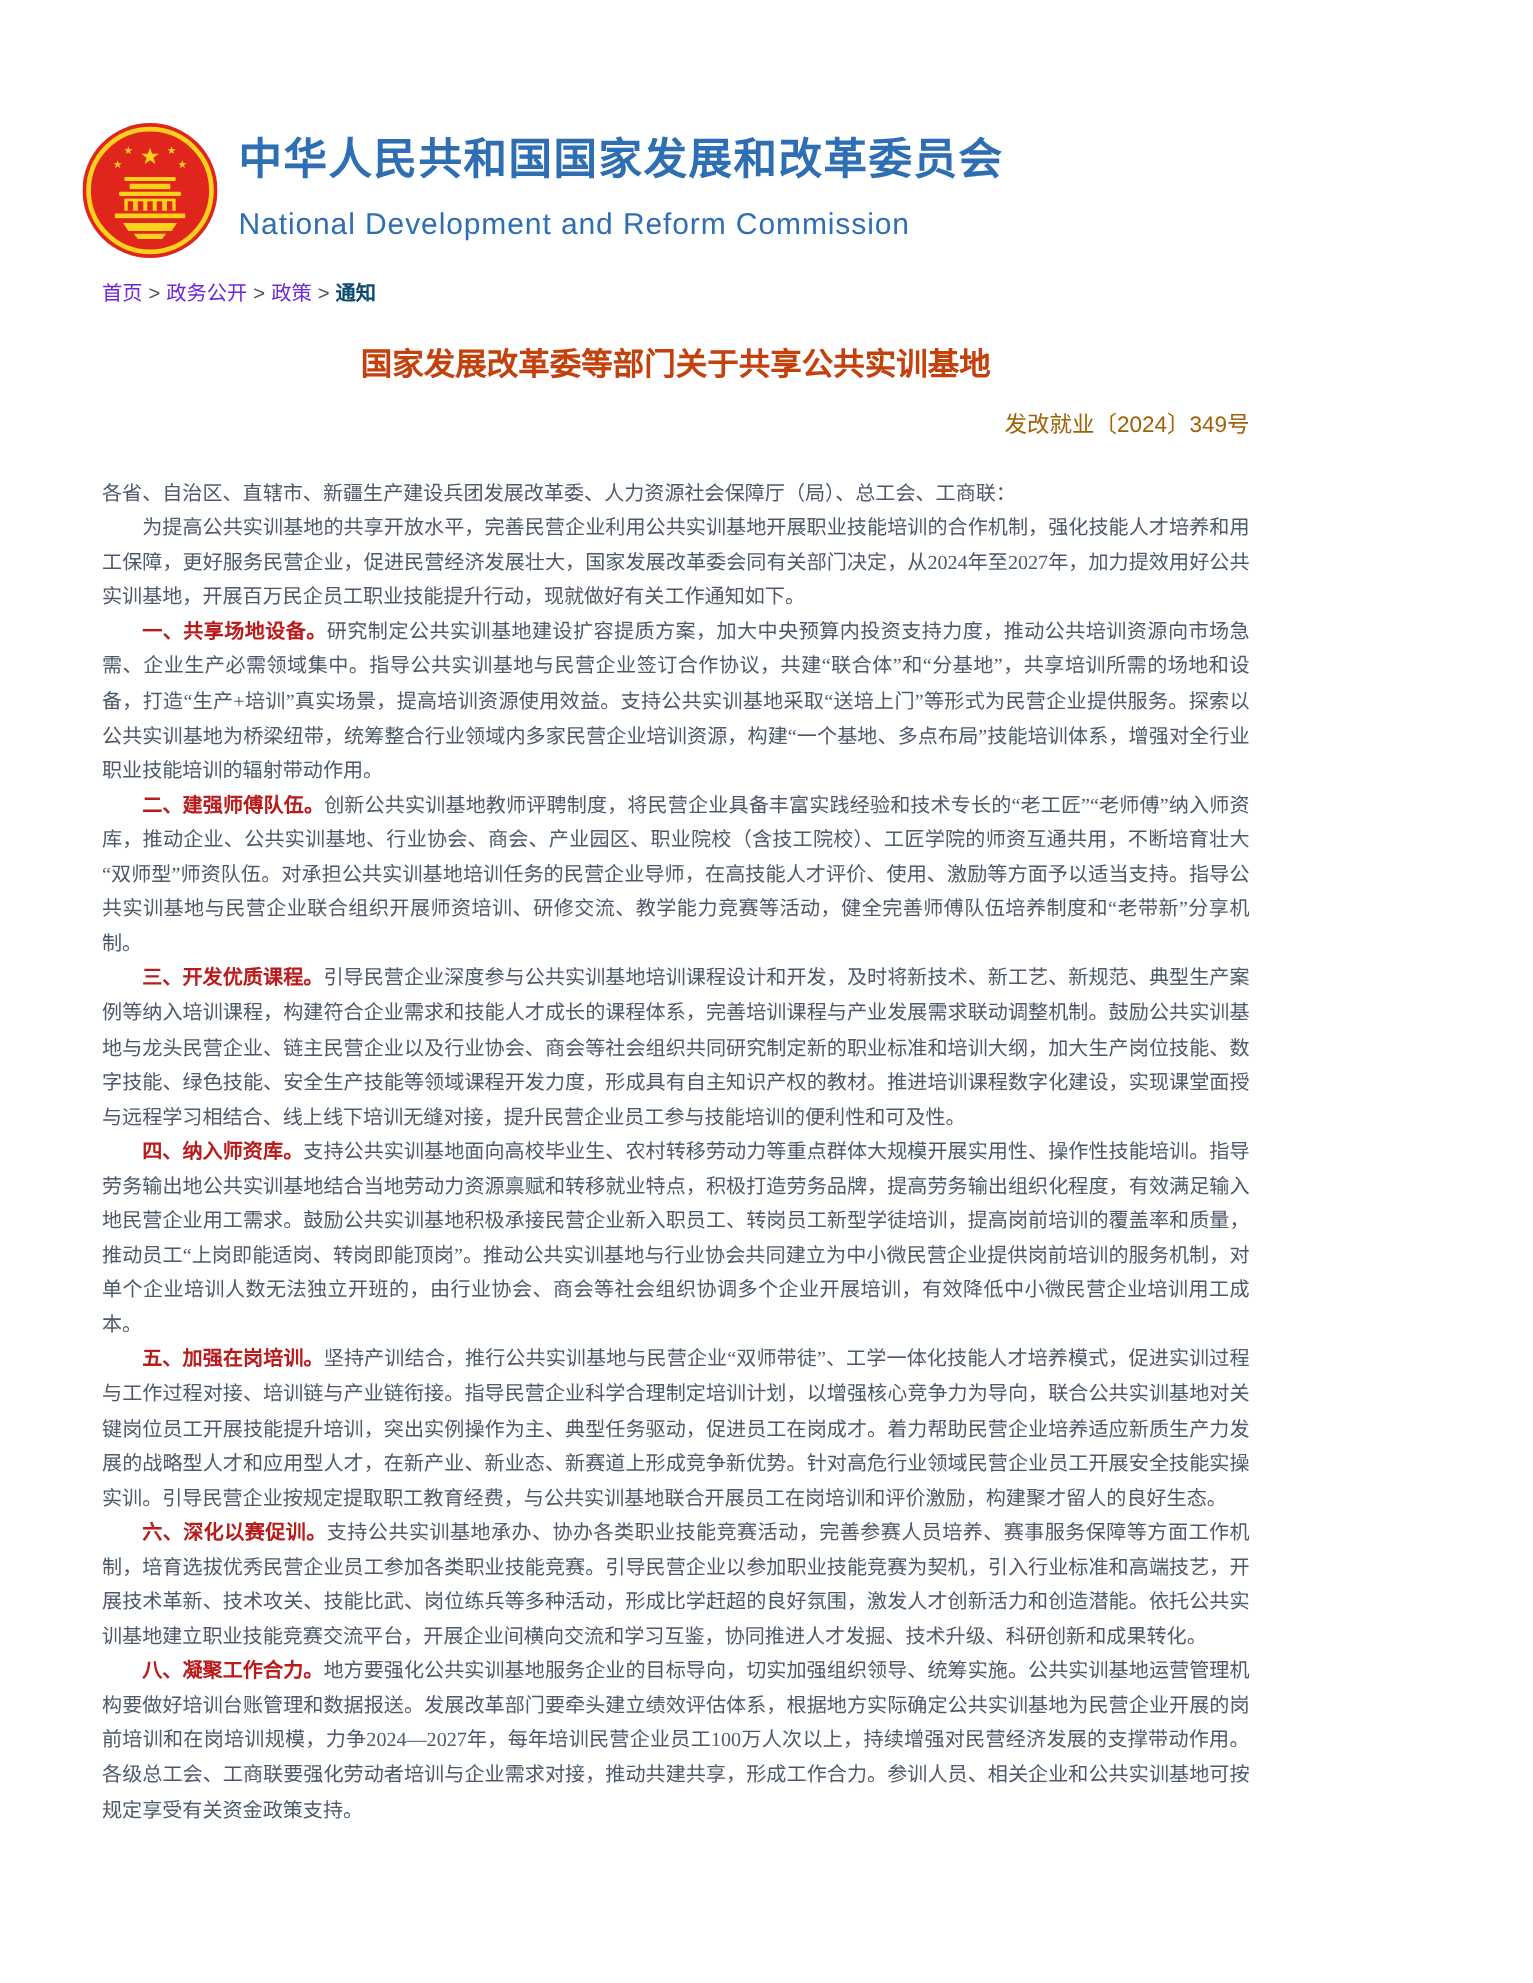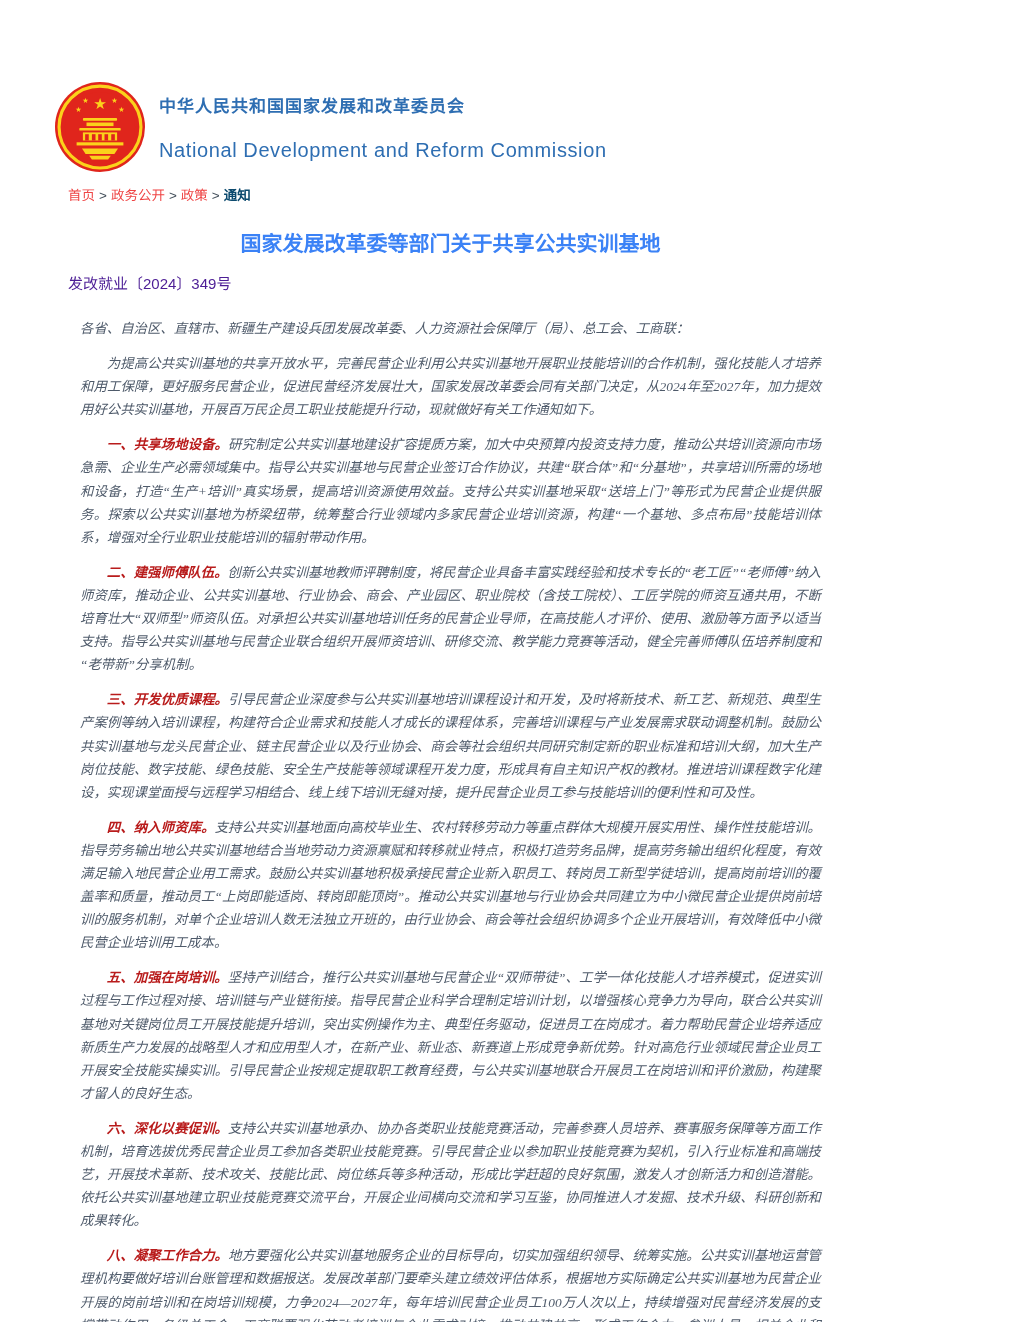--- a/index.html
+++ b/index.html
@@ -26,21 +26,21 @@
     width: 90px;
     height: 90px;
     flex: 0 0 auto;
   }
   .org-names {
     margin-left: 14px;
     font-family: "Liberation Sans", sans-serif;
   }
   .org-cn {
     color: #2e6eb2;
-    font-size: 17px;
+    font-size: 29px;
     font-weight: bold;
     letter-spacing: 1px;
     line-height: 30px;
   }
   .org-en {
     color: #2e6eb2;
     font-size: 20px;
     letter-spacing: 0.6px;
     line-height: 24px;
     margin-top: 16px;
@@ -53,51 +53,51 @@
     width: 765px;
   }
   
   .breadcrumb {
     margin-top: 187px;
     font-family: "Liberation Sans", sans-serif;
     font-size: 13.5px;
     color: #44505c;
     line-height: 18px;
   }
-  .crumb-link { color: #ef4444; cursor: pointer; }
+  .crumb-link { color: #6d28d9; cursor: pointer; }
   .crumb-sep  { color: #44505c; padding: 0 4px; }
   .crumb-current { color: #0c4a6e; font-weight: bold; }
   
   .doc-title {
     margin-top: 24px;
     text-align: center;
     font-family: "Liberation Sans", sans-serif;
     font-weight: bold;
     font-size: 21px;
     line-height: 30px;
-    color: #3b82f6;
+    color: #c2410c;
   }
   
   .doc-number {
     margin-top: 15px;
-    text-align: left;
+    text-align: right;
     font-family: "Liberation Sans", sans-serif;
     font-size: 15px;
-    color: #4c1d95;
+    color: #a16207;
     line-height: 20px;
   }
   
   .doc-body {
     margin-top: 23px;
     font-size: 13.4px;
     line-height: 23.1px;
     color: #4e5a6a;
     text-align: justify;
   }
-  .para { margin: 12px; font-style: italic; }
+  .para { margin: 0; }
   .para.indent { text-indent: 2em; }
   .sec-head {
     font-family: "Liberation Sans", sans-serif;
     font-weight: bold;
     color: #b91c1c;
   }
 </style>
 </head>
 <body>
 

